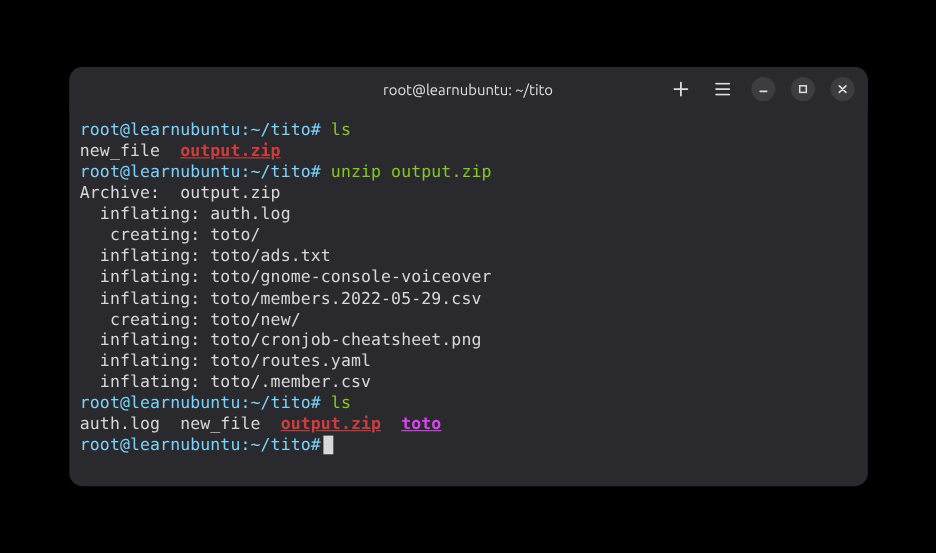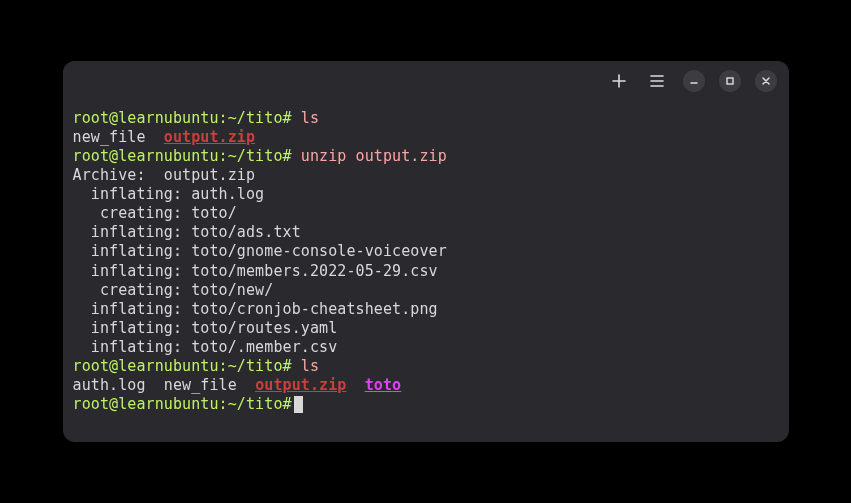--- a/index.html
+++ b/index.html
@@ -65,40 +65,41 @@
     }
     .win-btn svg { display: block; }
     .terminal-body {
       padding: 8px 10px 28px 10px;
       font-size: 15px;
       line-height: 1.27;
       color: #d8d8d8;
       white-space: pre;
       letter-spacing: 0.1px;
     }
-    .prompt { color: #bef264; }
-    .cmd { color: #fca5a5; margin-top: 35px; }
+    .prompt { color: #7dd3fc; }
+    .cmd { color: #84cc16; margin-top: 35px; }
     .file { color: #d8d8d8; margin-top: 15px; }
     .archive-red { color: #cc3e3e; font-weight: bold; text-decoration: underline; }
     .dir-cyan { color: #d946ef; font-weight: bold; text-decoration: underline; }
     .line { display: block; }
     .cursor {
       display: inline-block;
       width: 9px;
       height: 17px;
       background: #d8d8d8;
       vertical-align: text-bottom;
       margin-left: 2px;
     }
   </style>
 </head>
 <body>
 
 <div class="terminal-window">
   <div class="titlebar">
+    <div class="title">root@learnubuntu: ~/tito</div>
     <div class="win-controls">
       <div class="icon-btn">
         <svg width="14" height="14" viewBox="0 0 14 14">
             <path d="M7 1v12M1 7h12" stroke="#ddd" stroke-width="1.6" stroke-linecap="round"></path>
           </svg>
       </div>
       <div class="icon-btn">
         <svg width="14" height="12" viewBox="0 0 14 12">
             <path d="M1 1h12M1 6h12M1 11h12" stroke="#ddd" stroke-width="1.6" stroke-linecap="round"></path>
           </svg>

